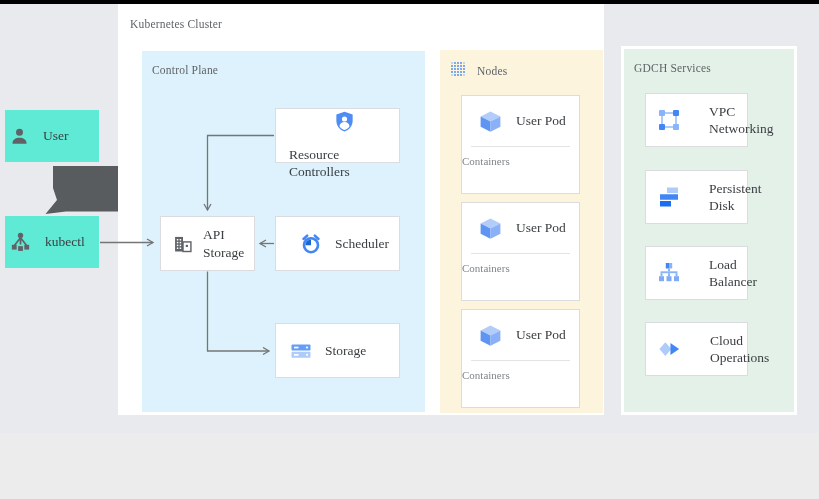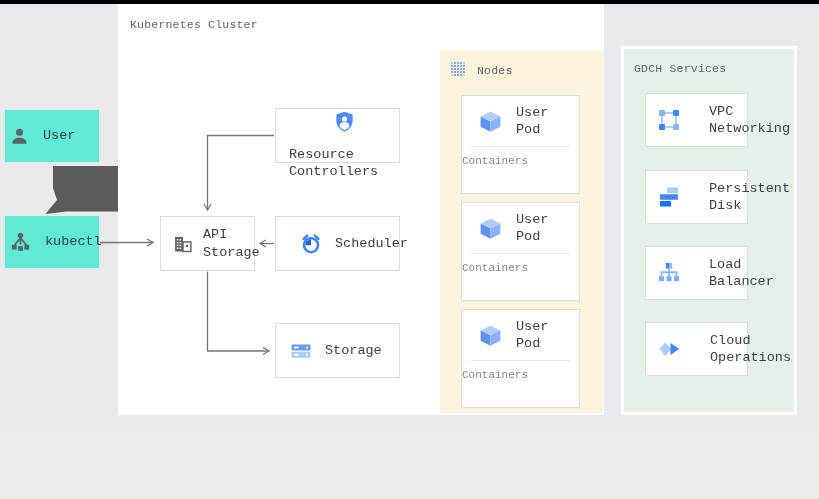--- a/index.html
+++ b/index.html
@@ -1,20 +1,20 @@
 <!DOCTYPE html>
 <html><head>
 <meta charset="utf-8">
 <style>
   html,body{margin:0;padding:0;}
   body{width:819px;height:499px;overflow:hidden;}
   .stage{
     position:relative;width:819px;height:499px;
     background:#e8eaed;
-    font-family:Liberation Mono, monospace;
+    font-family:Liberation Serif, serif;
     -webkit-font-smoothing:antialiased;
   }
   .top-strip{position:absolute;left:0;top:0;width:819px;height:4px;background:#000;}
   .footer-band{position:absolute;left:0;top:433px;width:819px;height:66px;background:#ececec;}
   .cluster-box{position:absolute;left:118px;top:4px;width:486px;height:411px;background:#ffffff;}
   .section-label{font-size:11.5px;color:#5f6368;letter-spacing:.2px;white-space:nowrap;}
   .cluster-label{position:absolute;left:130px;top:18px;}
   .zone{position:absolute;box-sizing:border-box;}
   .zone-label{position:absolute;left:10px;top:13px;}
   .cp-zone{left:142px;top:51px;width:283px;height:361px;background:#ddf2fc;}
@@ -51,20 +51,23 @@
 <body>
 
 <div class="stage">
 
   <div class="top-strip"></div>
   <div class="footer-band"></div>
 
   <div class="cluster-box"></div>
   <div class="section-label cluster-label">Kubernetes Cluster</div>
 
+  <div class="zone cp-zone">
+    <div class="section-label zone-label">Control Plane</div>
+  </div>
 
   <div class="zone nodes-zone">
     <div class="nodes-header">
       <span class="icon">
         <svg width="16" height="16" viewBox="0 0 16 16">
           <g fill="#4285f4">
             <circle cx="2" cy="2" r="0.9" fill="#a5c6f9"></circle>
               <circle cx="5" cy="2" r="0.9"></circle>
               <circle cx="8" cy="2" r="0.9"></circle>
               <circle cx="11" cy="2" r="0.9"></circle>

